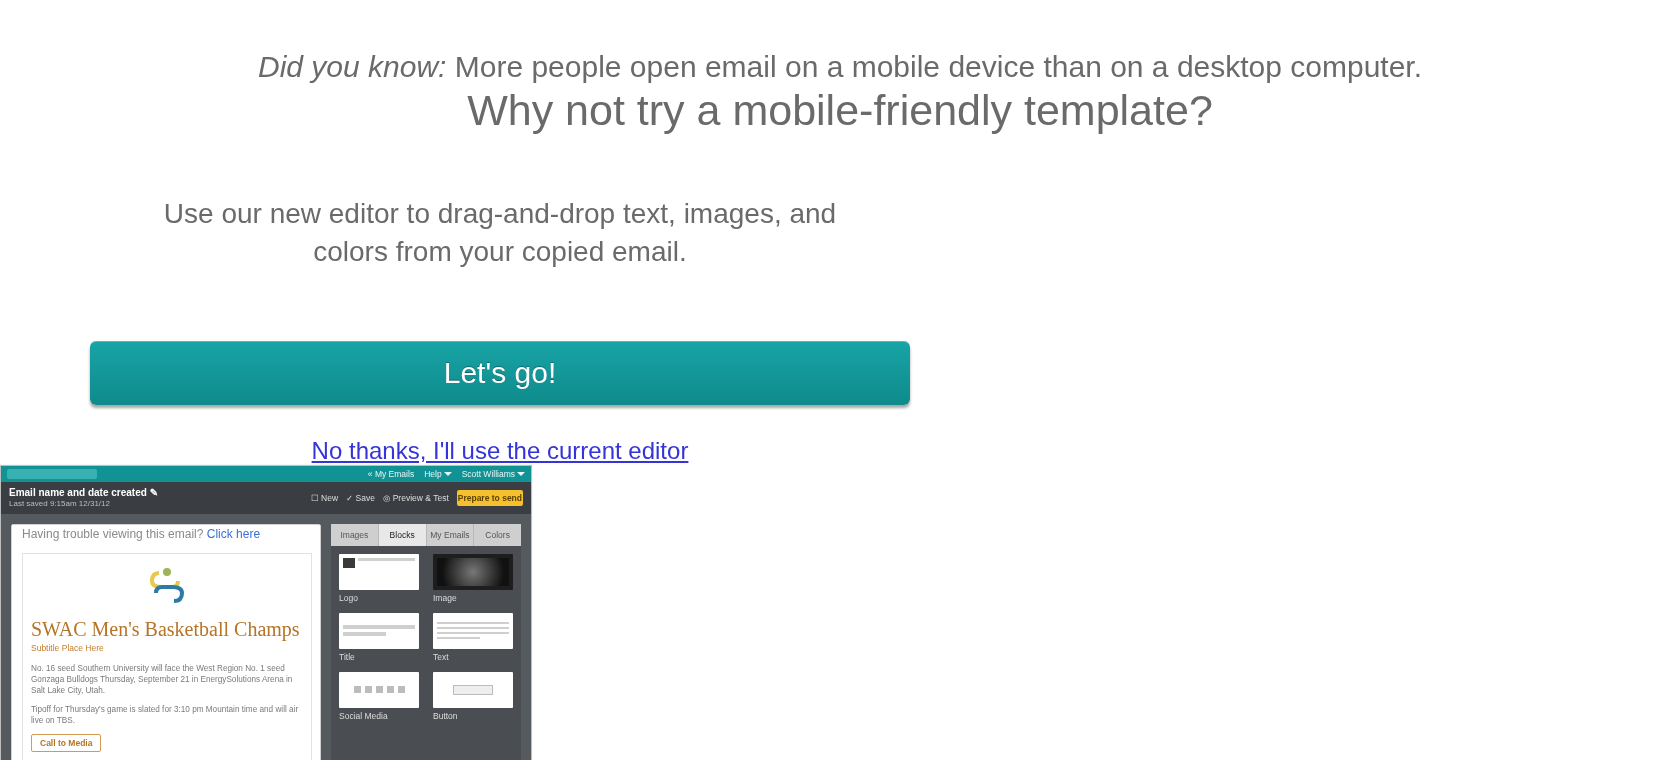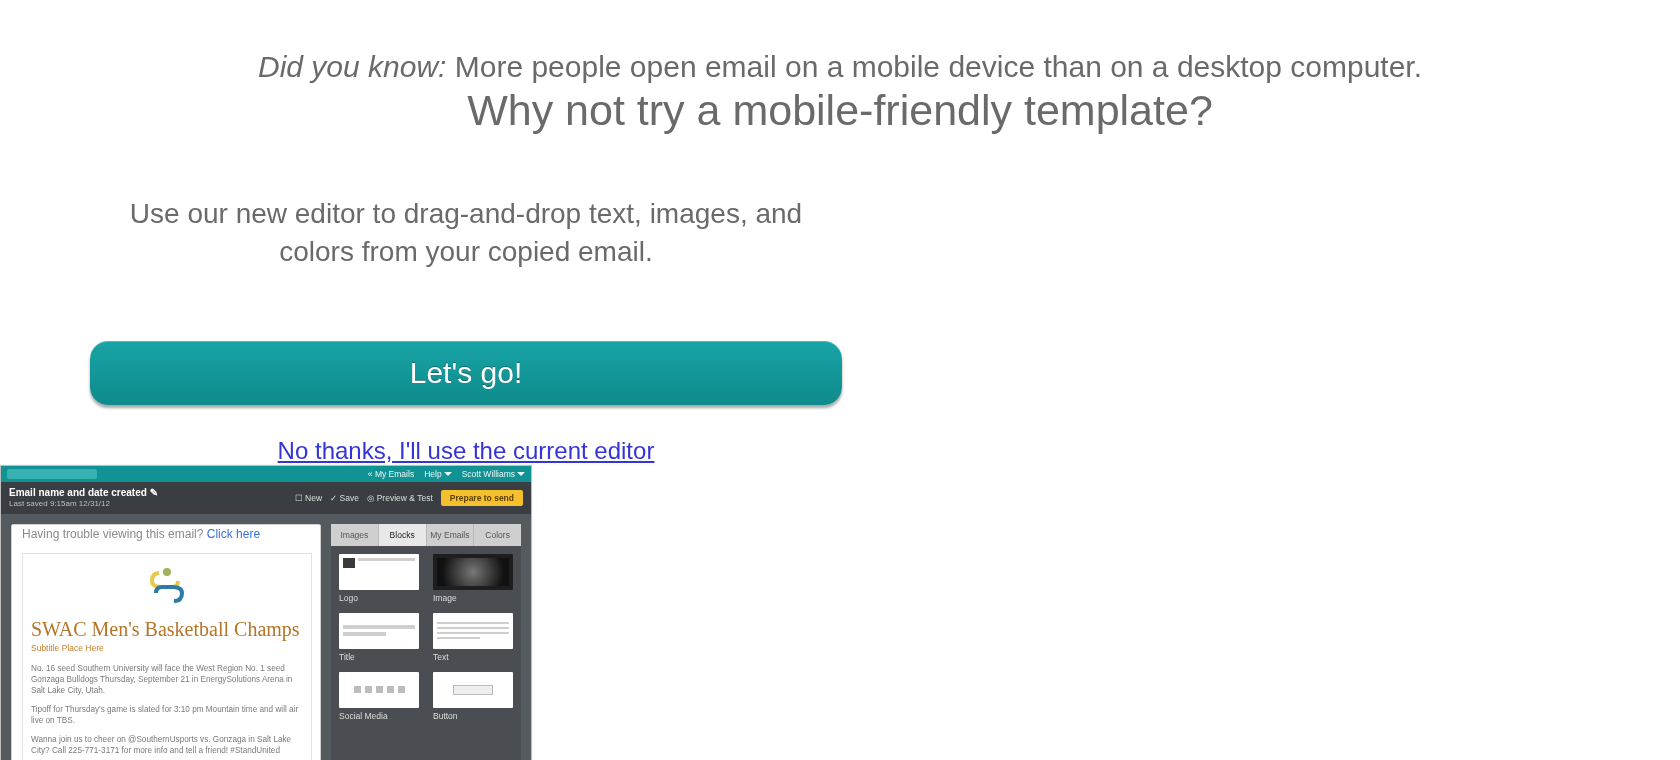--- a/index.html
+++ b/index.html
@@ -51,24 +51,24 @@
 
   .sub-text {
     font-size: 28px;
     color: #6a6a6a;
     line-height: 1.35;
   }
 
   .cta-button {
     display: block;
     margin: 70px auto 0 auto;
-    width: 752px;
+    width: 820px;
     height: 64px;
     border: none;
-    border-radius: 18px;
+    border-radius: 6px;
     color: #ffffff;
     font-size: 30px;
     font-weight: 500;
     cursor: pointer;
     background: linear-gradient(to bottom, #18a4a6 0%, #0f8a8c 100%);
     box-shadow: 0 3px 3px rgba(0,0,0,.35), inset 0 1px 0 rgba(255,255,255,.25);
     text-shadow: 0 -1px 0 rgba(0,0,0,.3);
   }
 
   .no-thanks {
@@ -122,21 +122,21 @@
     justify-content: space-between;
     padding: 0 8px;
     color: #e6e6e6;
   }
   .pv-titlebar .tleft .t1 { font-size: 10px; font-weight: bold; color: #fff; }
   .pv-titlebar .tleft .t2 { font-size: 8px; color: #bdbdbd; margin-top: 1px; }
   .pv-titlebar .tright { display: flex; gap: 8px; align-items: center; }
   .pv-titlebar .tright .lnk { font-size: 8.5px; color: #ddd; }
   .pv-titlebar .prepare {
     background: #f6bf2e; color: #5a4200; font-size: 8.5px;
-    padding: 3px 9px; border-radius: 2px; font-weight: bold;
+    padding: 3px 1px; border-radius: 2px; font-weight: bold;
   }
 
   .pv-body {
     position: absolute;
     top: 48px; left: 0; right: 0; bottom: 0;
     display: flex;
     background: #555a5e;
     padding: 10px;
     gap: 10px;
     box-sizing: border-box;
@@ -319,21 +319,20 @@
               <svg width="46" height="40" viewBox="0 0 46 40">
                 <path d="M15 6 Q8 6 8 14 Q8 20 18 20 L28 20 Q34 20 34 14" fill="none" stroke="#e8c94a" stroke-width="4"></path>
                 <path d="M30 34 Q38 34 38 26 Q38 20 28 20 L18 20 Q12 20 12 26" fill="none" stroke="#2d7aa6" stroke-width="4"></path>
                 <circle cx="23" cy="5" r="4" fill="#9fb35a"></circle>
               </svg>
             </div>
             <h2 class="headline">SWAC Men's Basketball Champs</h2>
             <div class="subtitle">Subtitle Place Here</div>
             <div class="para">No. 16 seed Southern University will face the West Region No. 1 seed Gonzaga Bulldogs Thursday, September 21 in EnergySolutions Arena in Salt Lake City, Utah.</div>
             <div class="para">Tipoff for Thursday's game is slated for 3:10 pm Mountain time and will air live on TBS.</div>
-            <div class="para">Wanna join us to cheer on @SouthernUsports vs. Gonzaga in Salt Lake City? Call 225-771-3171 for more info and tell a friend! #StandUnited</div>
             <span class="cta-btn-small">Call to Media</span>
           </div>
         </div>
 
         <div class="pv-side">
           <div class="pv-tabs">
             <div class="pv-tab">Images</div>
             <div class="pv-tab active">Blocks</div>
             <div class="pv-tab">My Emails</div>
             <div class="pv-tab">Colors</div>

